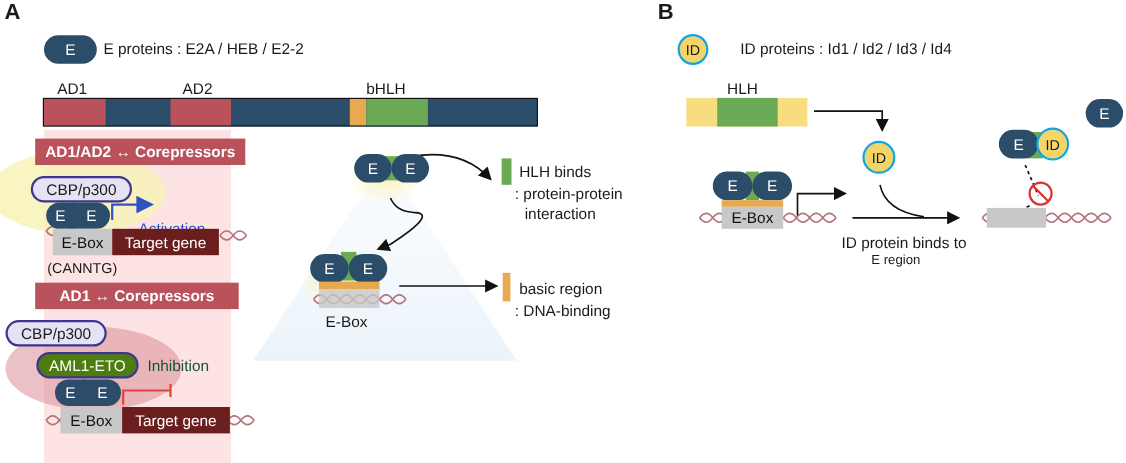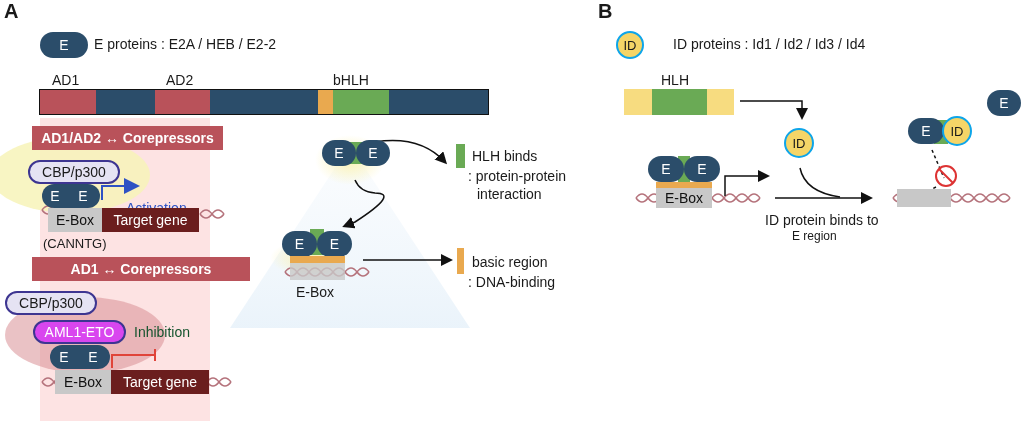--- a/index.html
+++ b/index.html
@@ -16,21 +16,21 @@
              display:flex; align-items:center; justify-content:center; font-size:13px; box-sizing:border-box; }
   .seg { position:absolute; top:0; height:100%; }
   .redbar { background:#b9525a; color:#fff; font-weight:bold; font-size:14px;
             display:flex; align-items:center; justify-content:center; }
   .ebox { background:#c8c8c8; color:#111; font-size:14px; display:flex;
           align-items:center; justify-content:center; }
   .target { background:#6b1e1e; color:#fff; font-size:14px; display:flex;
             align-items:center; justify-content:center; }
   .cbp { background:#e5e3f3; border:2px solid #3d3591; border-radius:14px; font-size:14px;
          display:flex; align-items:center; justify-content:center; box-sizing:border-box; }
-  .aml { background:#d946ef; color:#fff; border:2px solid #3d3591; border-radius:14px; font-size:14px;
+  .aml { background:#4d7c0f; color:#fff; border:2px solid #3d3591; border-radius:14px; font-size:14px;
          display:flex; align-items:center; justify-content:center; box-sizing:border-box; }
   svg.ov { position:absolute; left:0; top:0; }
 </style>
 </head>
 <body>
 
 <svg class="ov" width="1024" height="421">
   <defs>
     <radialGradient id="glowY" cx="50%" cy="50%" r="50%">
       <stop offset="0%" stop-color="#fbf2b0" stop-opacity="0.95"></stop>
@@ -133,21 +133,21 @@
 <div class="abs cbp" style="left:28px;top:160px;width:92px;height:24px;">CBP/p300</div>
 <div class="abs txt" style="left:126px;top:172px;color:#2e52c4;margin-top:28px;">Activation</div>
 
 <div class="abs e-circ" style="left:42px;top:184px;width:26px;height:24px;border-radius:12px 0 0 12px;">E</div>
 <div class="abs e-circ" style="left:66px;top:184px;width:34px;height:24px;border-radius:0 12px 12px 0;">E</div>
 
 <div class="abs ebox" style="left:48px;top:208px;width:54px;height:24px;">E-Box</div>
 <div class="abs target" style="left:102px;top:208px;width:97px;height:24px;">Target gene</div>
 <div class="abs txt" style="left:43px;top:236px;font-size:13px;">(CANNTG)</div>
 
-<div class="abs redbar" style="left:32px;top:257px;width:218px;height:24px;">AD1 ↔ Corepressors</div>
+<div class="abs redbar" style="left:32px;top:257px;width:185px;height:24px;">AD1 ↔ Corepressors</div>
 
 <div class="abs cbp" style="left:5px;top:291px;width:92px;height:24px;">CBP/p300</div>
 <div class="abs aml" style="left:33px;top:320px;width:93px;height:24px;">AML1-ETO</div>
 <div class="abs txt" style="left:134px;top:324px;color:#14532d;">Inhibition</div>
 
 <div class="abs e-circ" style="left:50px;top:345px;width:28px;height:24px;border-radius:12px 0 0 12px;">E</div>
 <div class="abs e-circ" style="left:76px;top:345px;width:34px;height:24px;border-radius:0 12px 12px 0;">E</div>
 
 <div class="abs ebox" style="left:55px;top:370px;width:56px;height:24px;">E-Box</div>
 <div class="abs target" style="left:111px;top:370px;width:98px;height:24px;">Target gene</div>

